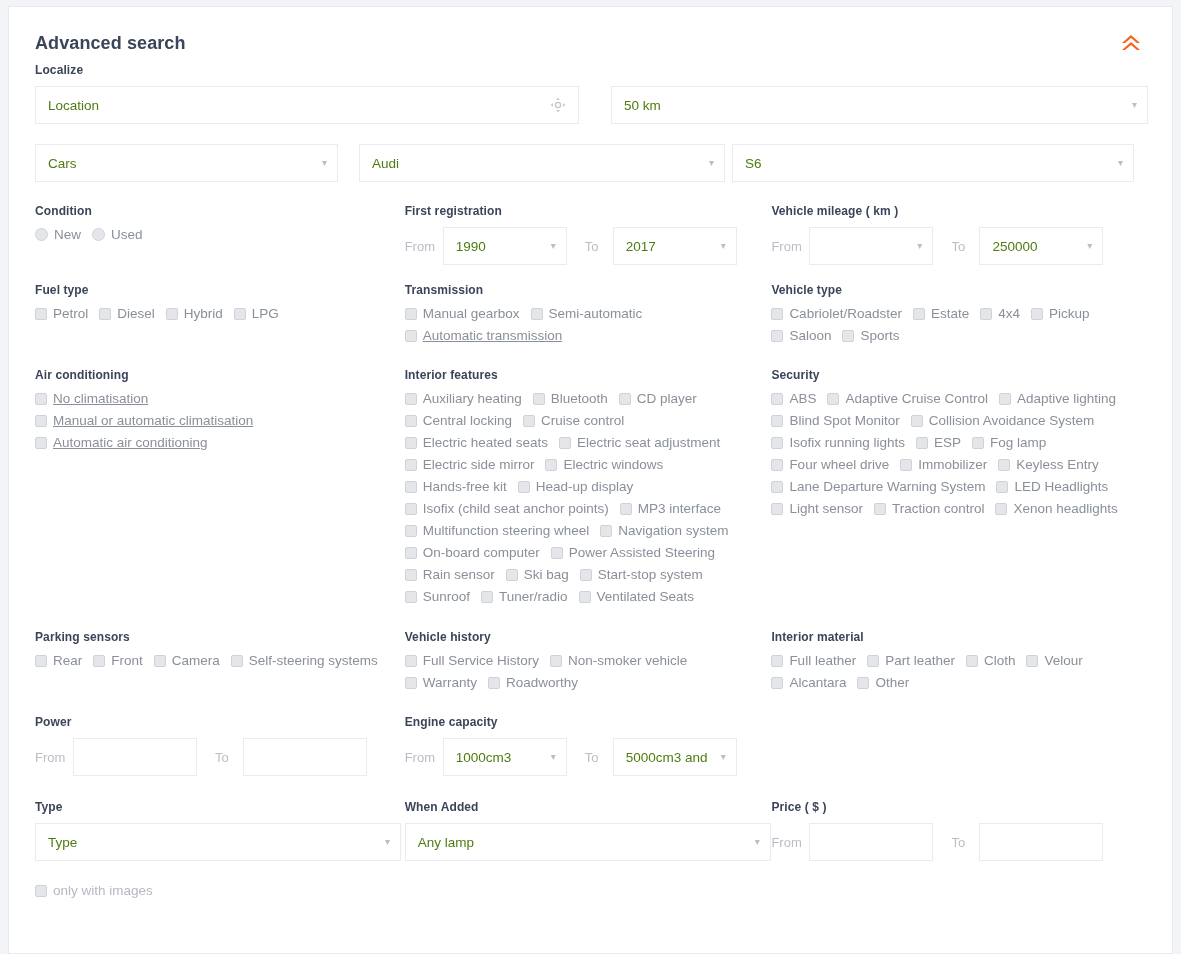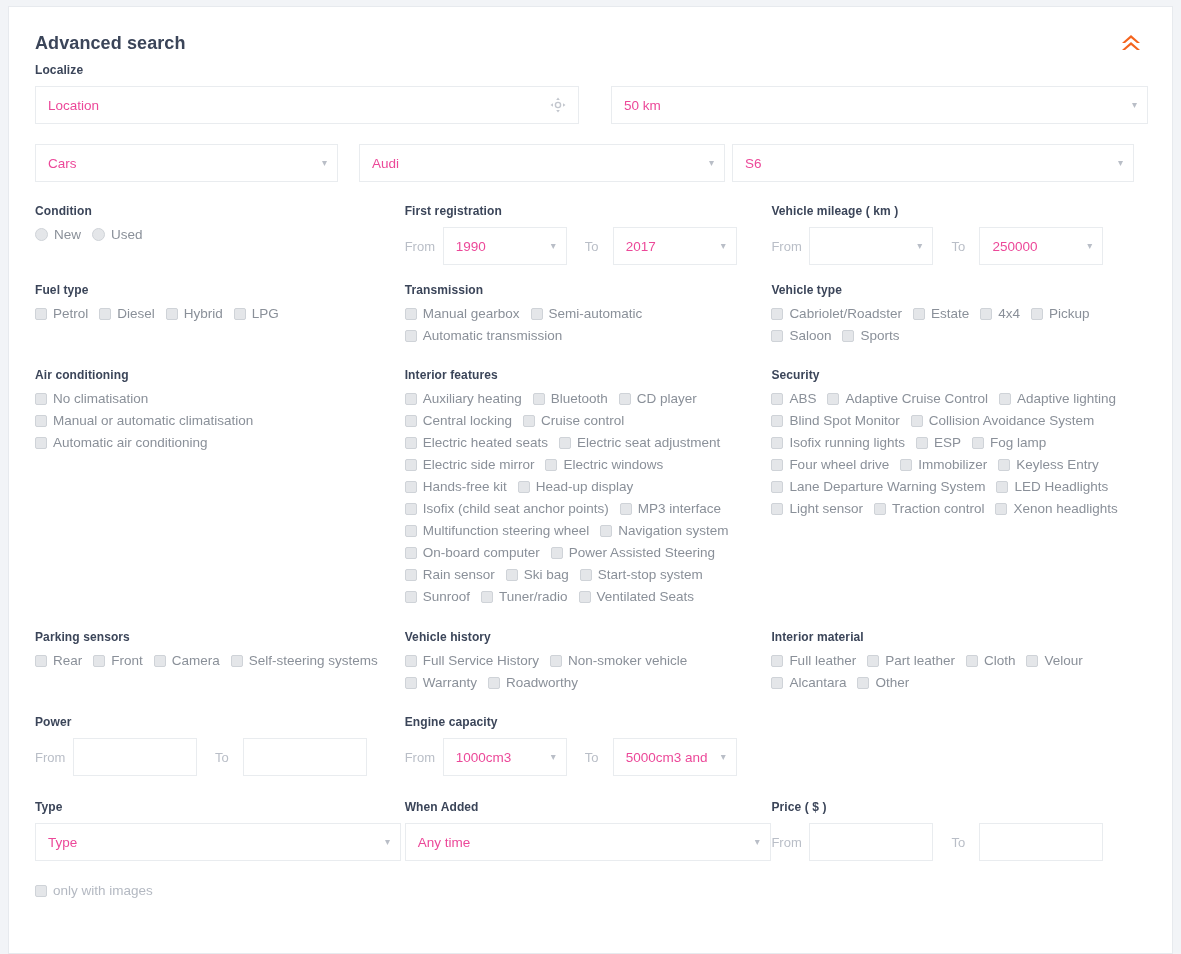--- a/index.html
+++ b/index.html
@@ -71,21 +71,21 @@
     border: 1px solid #e9ecef;
     background: #fff;
     font-size: 13px;
     color: #b4b9c2;
     padding: 0 12px;
     display: flex;
     align-items: center;
     position: relative;
     font-family: "Liberation Sans", sans-serif;
   }
-  .inp .ph { color: #ec4899; font-size: 13.5px; }
+  .inp .ph { color: #4d7c0f; font-size: 13.5px; }
   .inp.sel::after {
     content: "\25BE";
     position: absolute;
     right: 10px;
     top: 50%;
     transform: translateY(-50%);
     color: #b9bec7;
     font-size: 10px;
     line-height: 1;
   }
@@ -151,21 +151,21 @@
   }
   .radio {
     width: 13px;
     height: 13px;
     border: 1px solid #cfd3d8;
     border-radius: 50%;
     background: #e4e6e9;
     margin-right: 6px;
     flex: none;
   }
-  .opt.block { width: 100%; margin-right: 0; }
+  .opt.block { width: 100%; margin-right: 0; text-decoration: underline; }
 
   .bottom-check {
     margin-top: 22px;
     display: flex;
     align-items: center;
     font-size: 13.5px;
     color: #b4b9c2;
   }
 </style>
 </head>
@@ -631,21 +631,21 @@
       <div class="col3-1">
         <div class="field-label">Type</div>
         <div class="inp sel" style="width:366px;">
           <span class="ph">Type</span>
         </div>
       </div>
 
       <div class="col3-2">
         <div class="field-label">When Added</div>
         <div class="inp sel" style="width:366px;">
-          <span class="ph">Any time</span>
+          <span class="ph">Any lamp</span>
         </div>
       </div>
 
       <div class="col3-3">
         <div class="field-label">Price ( $ )</div>
         <div class="range">
           <span class="lbl">From</span>
           <div class="inp fld">
             <span class="ph"></span>
           </div>

